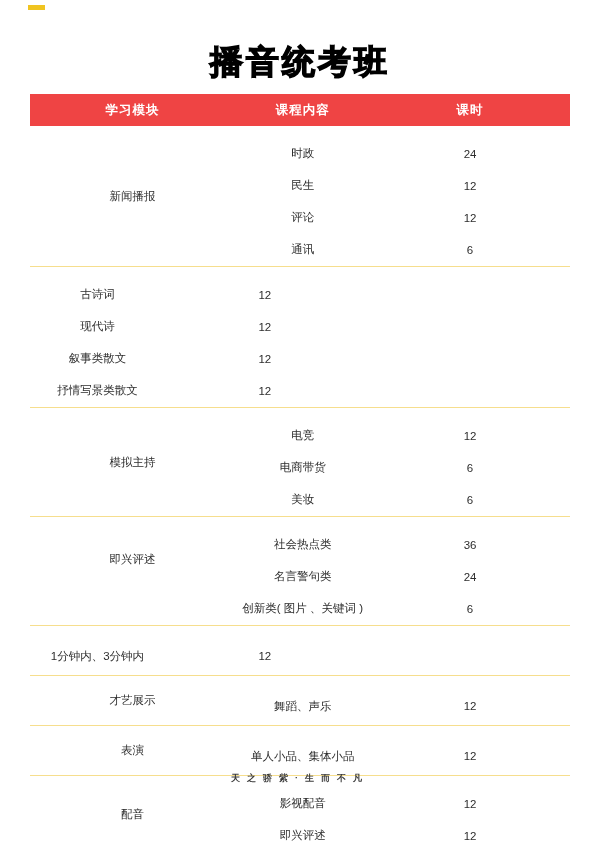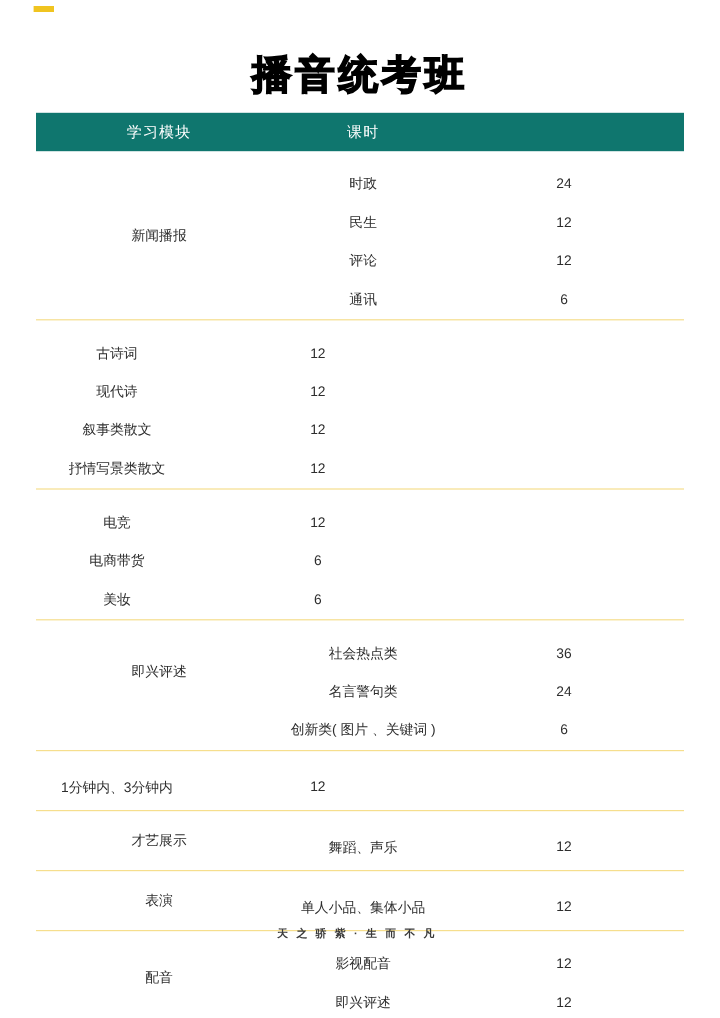--- a/index.html
+++ b/index.html
@@ -41,23 +41,23 @@
     left: 30px;
     top: 94px;
     width: 540px;
   }
 
   .thead {
     display: grid;
     grid-template-columns: 38% 25% 37%;
     align-items: center;
     height: 32px;
-    background: #0f766e;
+    background: #ef4444;
     color: #ffffff;
-    font-weight: normal;
+    font-weight: bold;
     font-size: 12.5px;
     letter-spacing: 1px;
   }
   .thead .th { text-align: center; }
 
   .group {
     display: flex;
     align-items: stretch;
     padding: 6px 0;
     border-bottom: 1px solid #F6DE8D;
@@ -120,20 +120,21 @@
 </head>
 <body>
 
 <div class="corner-dash"></div>
 
 <h1 class="page-title">播音统考班</h1>
 
 <div class="course-table">
   <div class="thead">
     <div class="th">学习模块</div>
+    <div class="th">课程内容</div>
     <div class="th">课时</div>
   </div>
 
   <div class="tbody" id="tbody">
   <div class="group">
     <div class="group-module">新闻播报</div>
     <div class="group-courses">
   <div class="course-row">
     <div class="course-name">时政</div>
     <div class="course-hours">24</div>
@@ -174,20 +175,21 @@
   </div>
 
   <div class="course-row">
     <div class="course-name">抒情写景类散文</div>
     <div class="course-hours">12</div>
   </div>
 </div>
   </div>
 
   <div class="group">
+    <div class="group-module">模拟主持</div>
     <div class="group-courses">
   <div class="course-row">
     <div class="course-name">电竞</div>
     <div class="course-hours">12</div>
   </div>
 
   <div class="course-row">
     <div class="course-name">电商带货</div>
     <div class="course-hours">6</div>
   </div>

